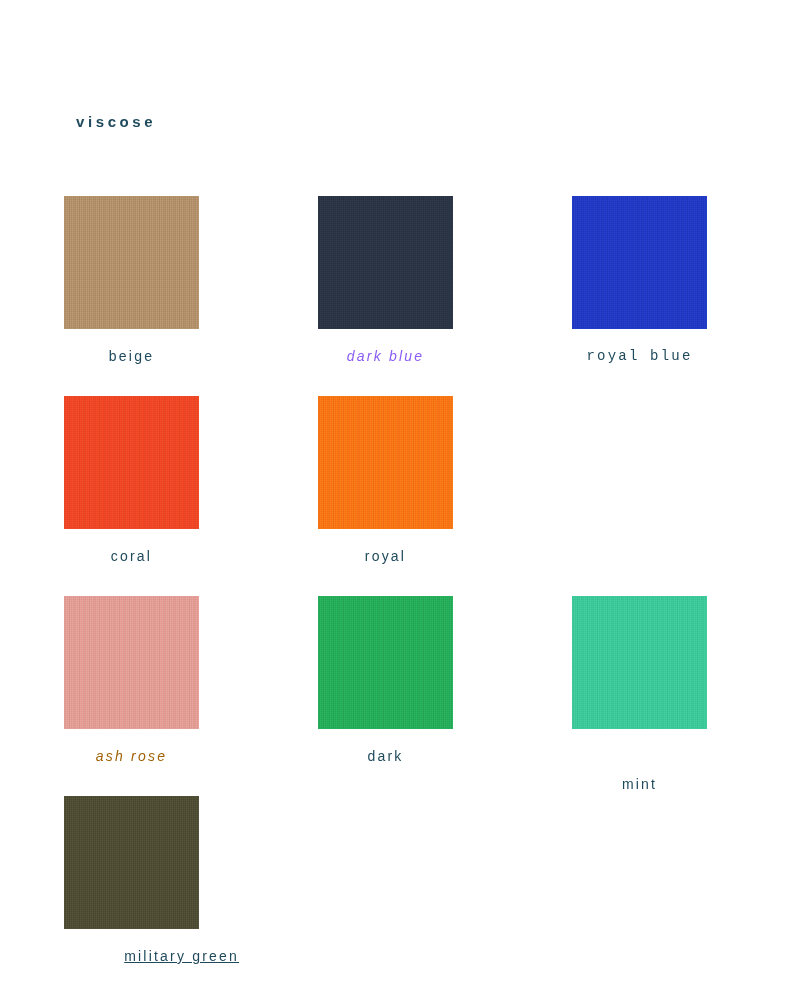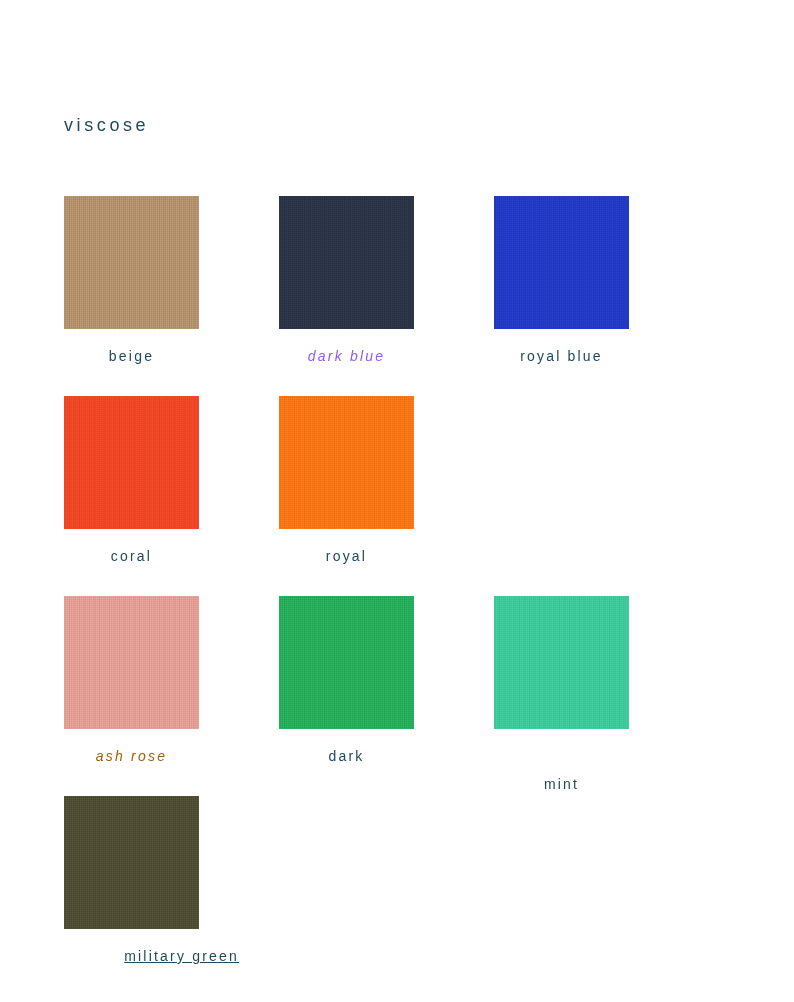--- a/index.html
+++ b/index.html
@@ -19,42 +19,42 @@
 
   .page {
     position: absolute;
     inset: 0;
     background: #ffffff;
   }
 
   
   .chart-title {
     position: absolute;
-    left: 64px;
+    left: 76px;
     top: 104px;
-    font-size: 18px;
-    font-weight: 400;
+    font-size: 15px;
+    font-weight: 700;
     letter-spacing: 3.6px;
     color: #1f4a5c;
     line-height: 1;
     white-space: nowrap;
   }
 
   
   .swatch-grid {
     position: absolute;
     left: 64px;
     top: 196px;
     width: 675px;
   }
 
   .swatch-row {
     display: flex;
     
-    gap: 80px;
+    gap: 119px;
     margin-bottom: 67px;
   }
   .swatch-row:last-child { margin-bottom: 0; }
 
   .swatch-cell {
     width: 135px;
     flex: 0 0 135px;
     position: relative;
   }
 
@@ -133,21 +133,21 @@
       <div class="swatch-cell">
         <div class="swatch-chip" style="background-color: rgb(178, 144, 106);"></div>
         <div class="swatch-label" style="color: rgb(31, 74, 92);">beige</div>
       </div>
       <div class="swatch-cell">
         <div class="swatch-chip" style="background-color: rgb(42, 52, 69);"></div>
         <div class="swatch-label" style="color: #8b5cf6; font-style: italic;">dark blue</div>
       </div>
       <div class="swatch-cell">
         <div class="swatch-chip" style="background-color: rgb(33, 57, 196);"></div>
-        <div class="swatch-label" style="color: rgb(31, 74, 92);">royal blue</div>
+        <div class="swatch-label" style="color: rgb(31, 74, 92); font-family: Liberation Mono, monospace;">royal blue</div>
       </div>
     </div>
 
     <div class="swatch-row">
       <div class="swatch-cell">
         <div class="swatch-chip" style="background-color: rgb(240, 70, 37);"></div>
         <div class="swatch-label" style="color: rgb(31, 74, 92);">coral</div>
       </div>
       <div class="swatch-cell">
         <div class="swatch-chip" style="background-color: rgb(249, 116, 21);"></div>

